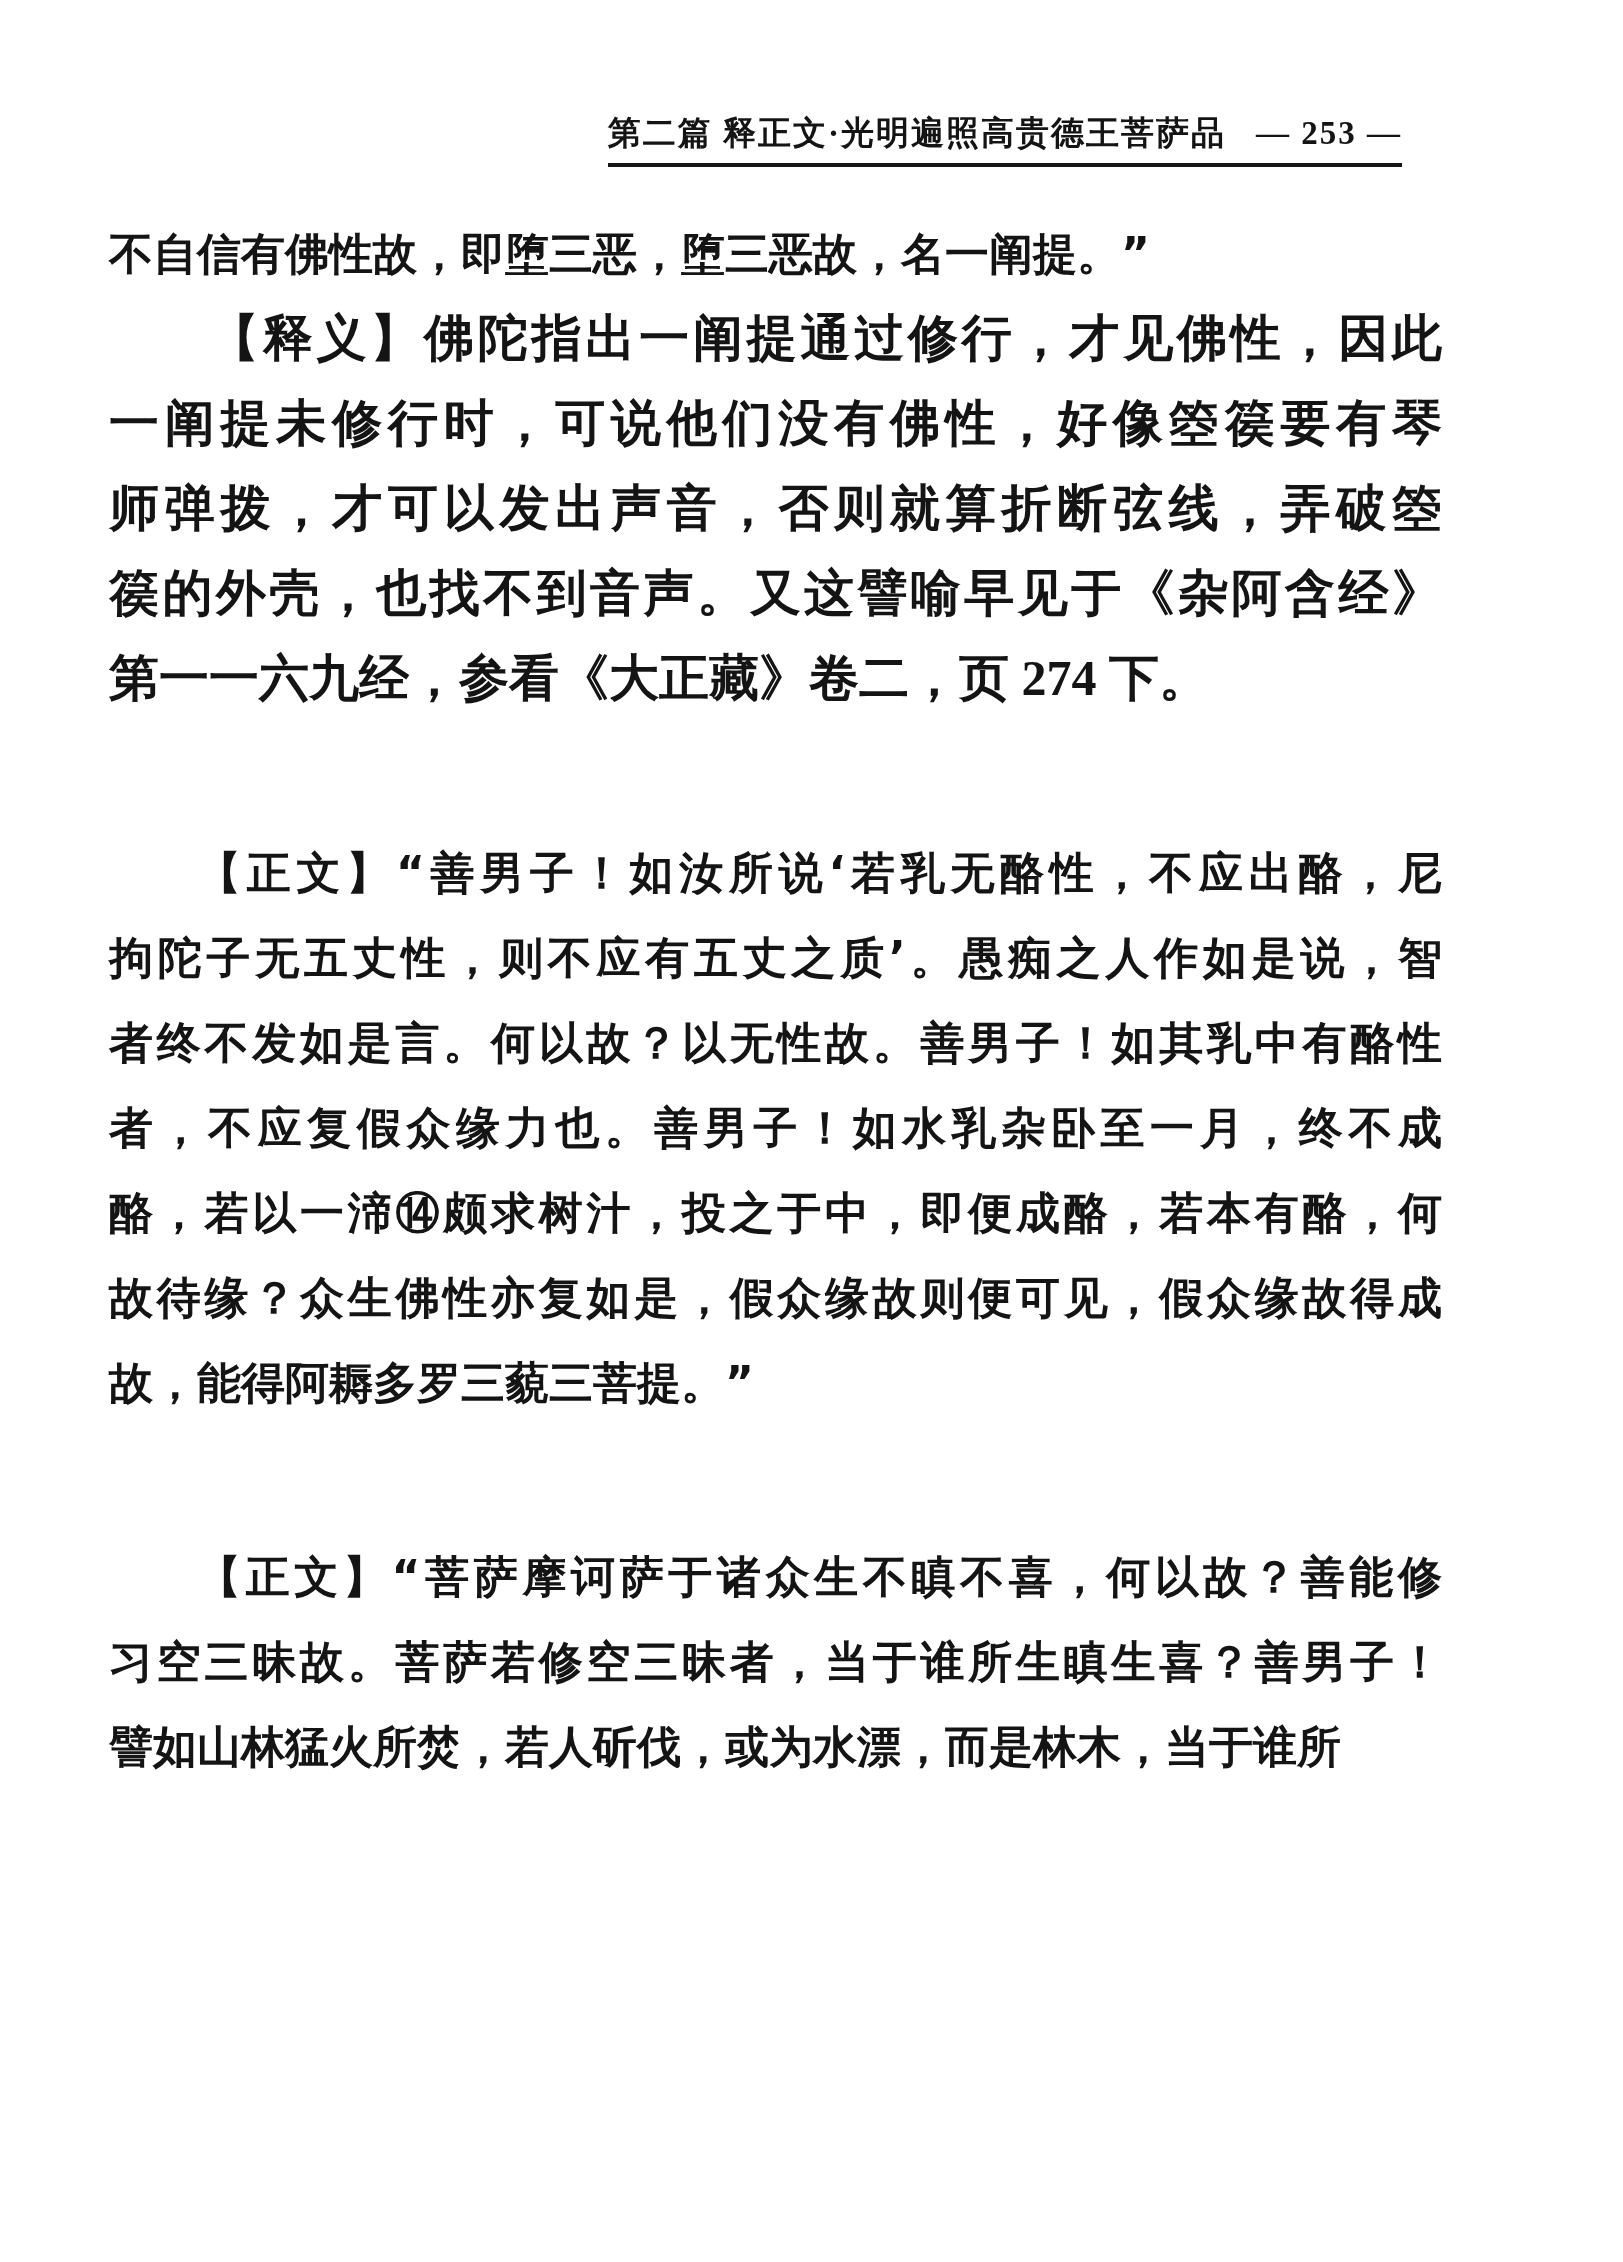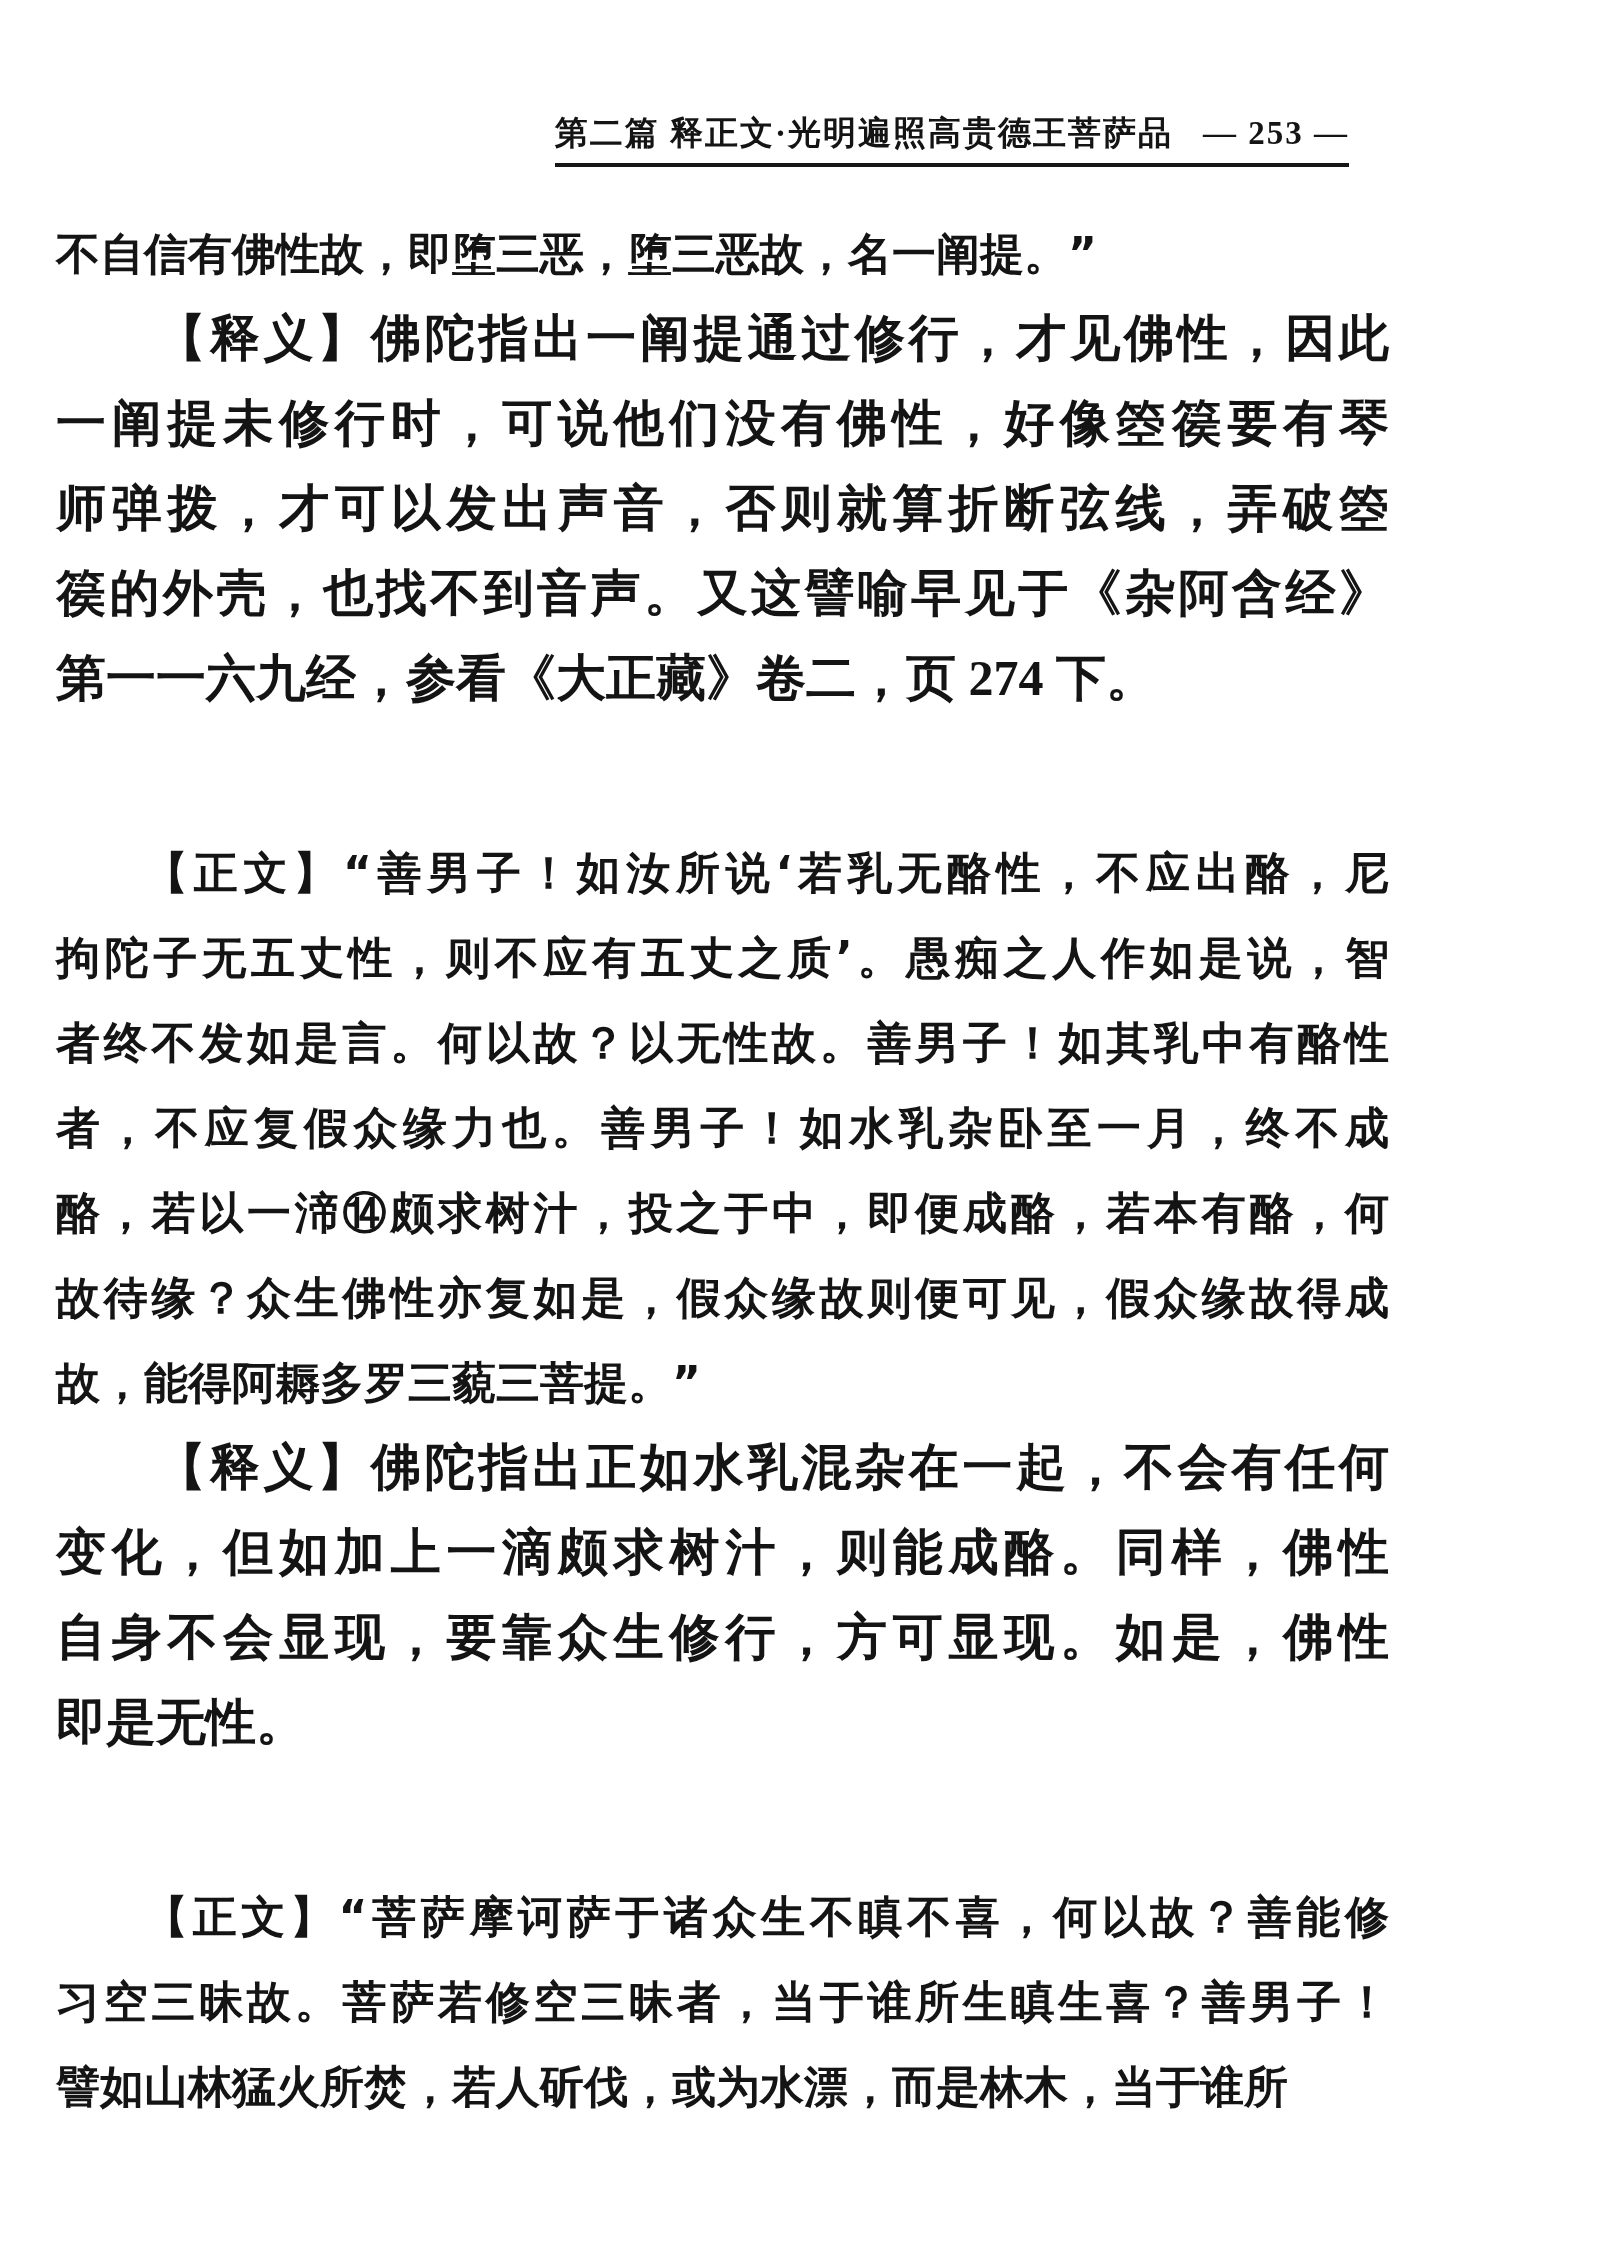--- a/index.html
+++ b/index.html
@@ -7,21 +7,21 @@
     position:relative;
     width:1624px;height:2263px;
     background:#ffffff;
     color:#141414;
     box-sizing:border-box;
     padding-top:111px;
     font-family:"Liberation Serif","DejaVu Serif",serif;
     overflow:hidden;
   }
   .content{
-    margin-left:56px;
+    margin-left:109px;
     width:1333px;
   }
   .running-head{
     display:flex;
     justify-content:flex-end;
     align-items:baseline;
     gap:30px;
     width:fit-content;
     margin-left:auto;
     margin-right:40px;
@@ -81,26 +81,20 @@
         </div>
         <div class="para zhengwen gap">
           <div class="line just ind">【正文】“善男子！如汝所说‘若乳无酪性，不应出酪，尼</div>
           <div class="line just">拘陀子无五丈性，则不应有五丈之质’。愚痴之人作如是说，智</div>
           <div class="line just">者终不发如是言。何以故？以无性故。善男子！如其乳中有酪性</div>
           <div class="line just">者，不应复假众缘力也。善男子！如水乳杂卧至一月，终不成</div>
           <div class="line just">酪，若以一渧⑭颇求树汁，投之于中，即便成酪，若本有酪，何</div>
           <div class="line just">故待缘？众生佛性亦复如是，假众缘故则便可见，假众缘故得成</div>
           <div class="line">故，能得阿耨多罗三藐三菩提。”</div>
         </div>
-        <div class="para shiyi">
-          <div class="line just ind">【释义】佛陀指出正如水乳混杂在一起，不会有任何</div>
-          <div class="line just">变化，但如加上一滴颇求树汁，则能成酪。同样，佛性</div>
-          <div class="line just">自身不会显现，要靠众生修行，方可显现。如是，佛性</div>
-          <div class="line">即是无性。</div>
-        </div>
         <div class="para zhengwen gap">
           <div class="line just ind">【正文】“菩萨摩诃萨于诸众生不瞋不喜，何以故？善能修</div>
           <div class="line just">习空三昧故。菩萨若修空三昧者，当于谁所生瞋生喜？善男子！</div>
           <div class="line">譬如山林猛火所焚，若人斫伐，或为水漂，而是林木，当于谁所</div>
         </div>
       </div>
   </div>
 </div>
 
 

